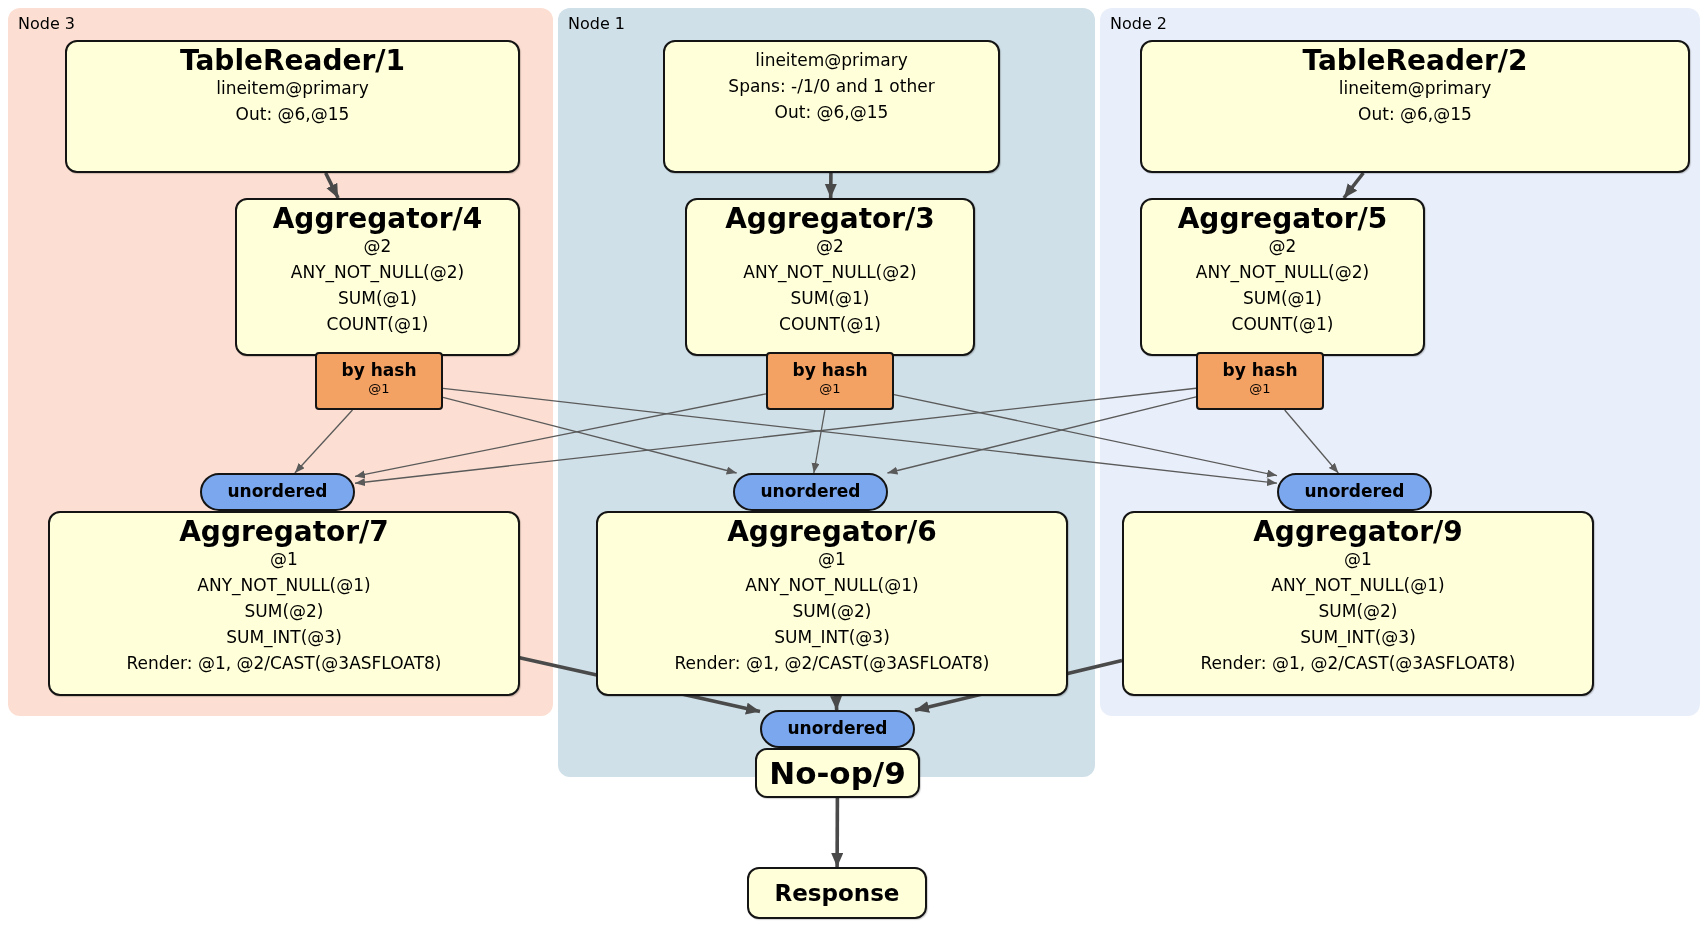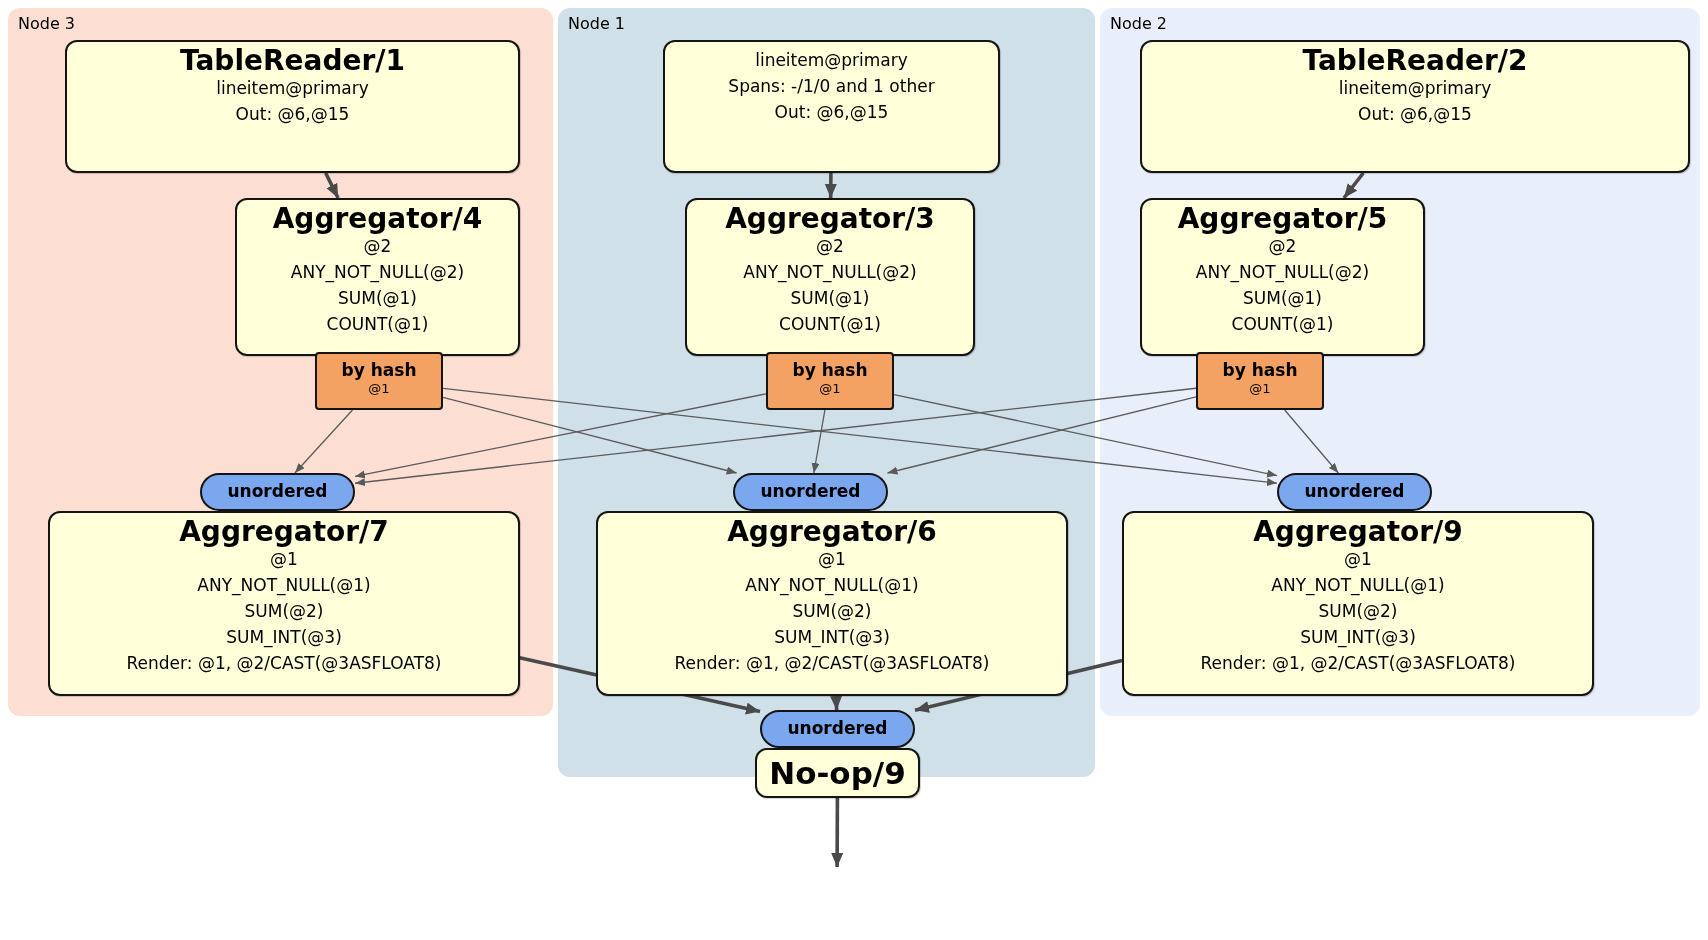--- a/index.html
+++ b/index.html
@@ -208,14 +208,17 @@
         <div class="ln">Render: @1, @2/CAST(@3ASFLOAT8)</div>
       </div>
   </div>
 
   <div class="capsule stream" id="n-u9">
     <div class="t">unordered</div>
   </div>
   <div class="node" id="n-noop9">
     <div class="t">No-op/9</div>
   </div>
+  <div class="node" id="n-response">
+    <div class="t">Response</div>
+  </div>
 
 </div>
 
 </body></html>

